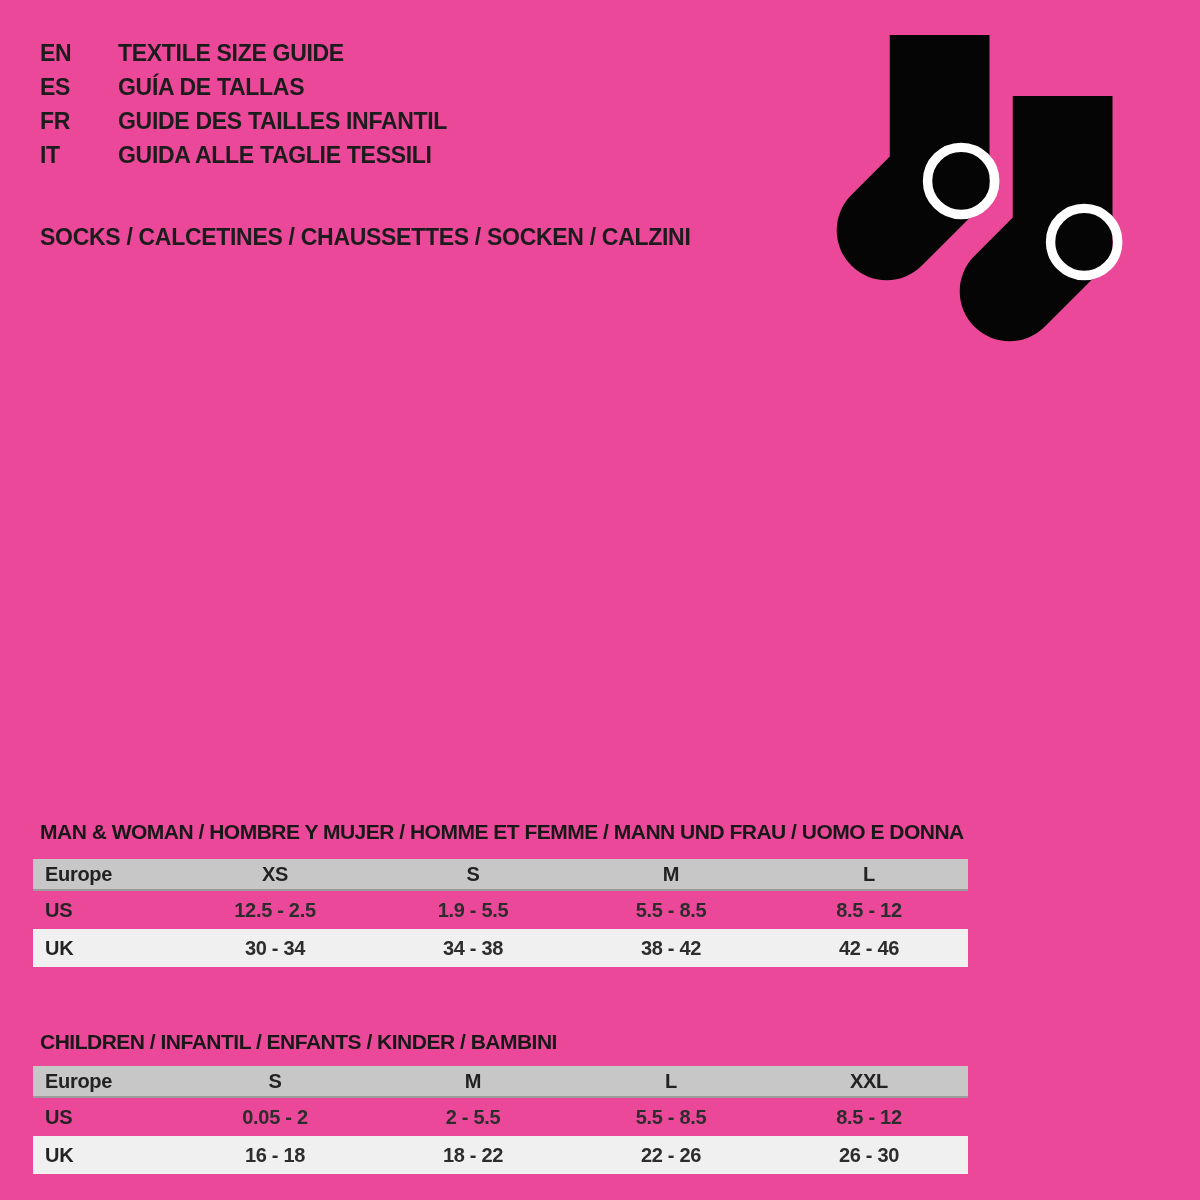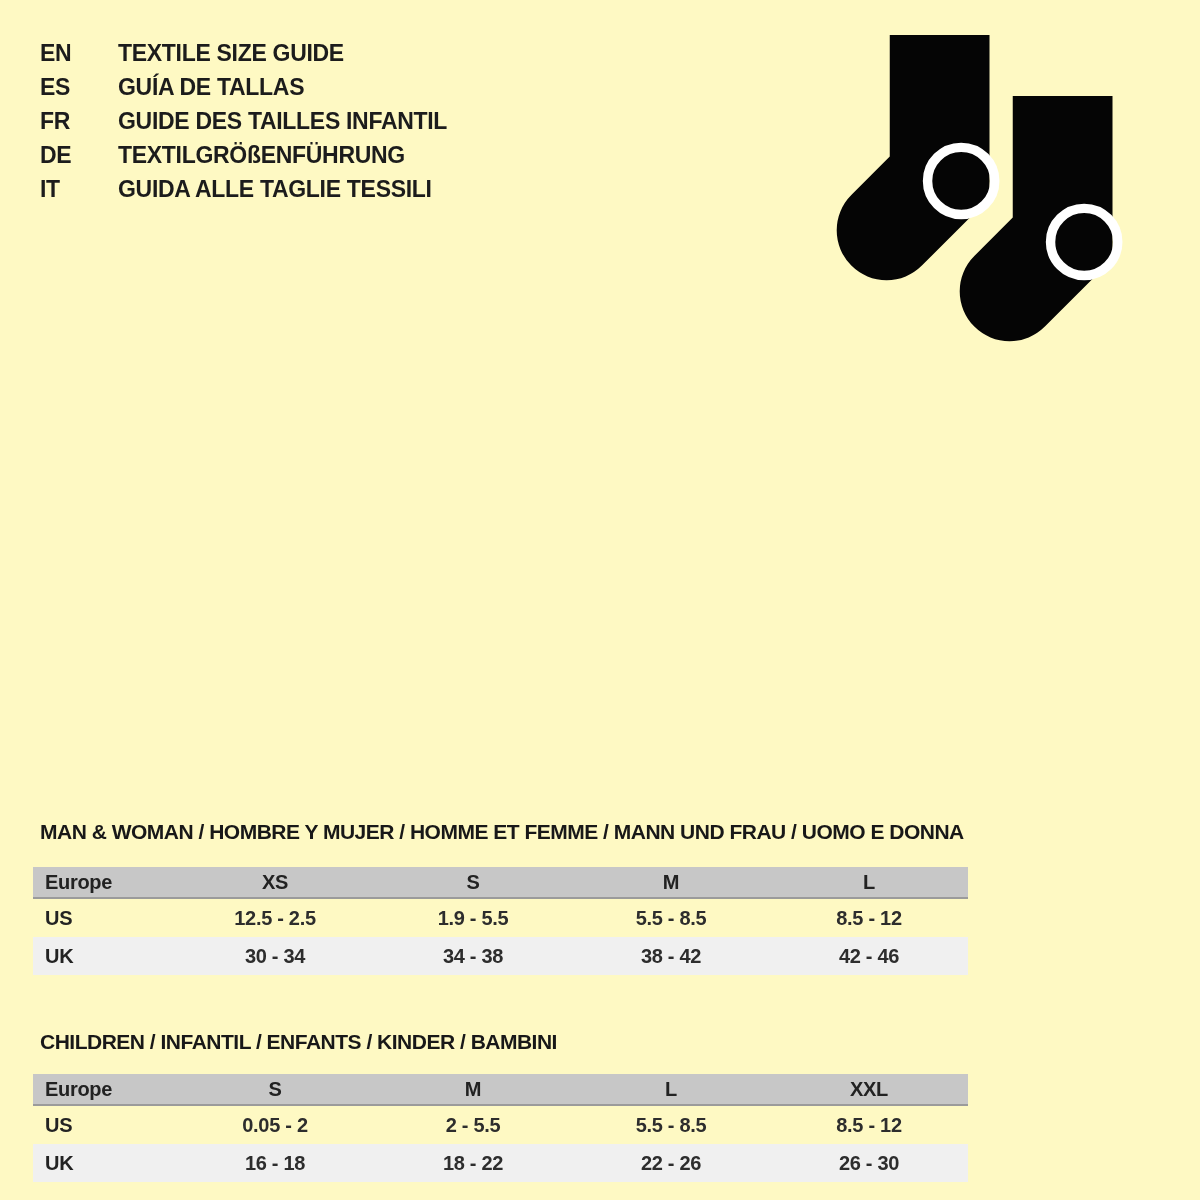--- a/index.html
+++ b/index.html
@@ -1,20 +1,20 @@
 <!DOCTYPE html>
 <html><head>
 <meta charset="utf-8">
 <style>
   html, body { margin: 0; padding: 0; background: #ffffff; }
   .canvas {
     position: relative;
     width: 1200px;
     height: 1200px;
-    background: #fef9c3;
+    background: #ec4899;
     font-family: "Liberation Sans", sans-serif;
     color: #1c1c1c;
     overflow: hidden;
   }
 
   
   .lang-block { position: absolute; left: 40px; top: 36px; }
   .lang-row { display: flex; height: 34px; align-items: center; }
   .lang-code {
     width: 78px; font-size: 23px; font-weight: bold; letter-spacing: -0.3px;
@@ -48,21 +48,20 @@
   .t-row {
     display: grid;
     grid-template-columns: 143px 1fr 1fr 1fr 1fr;
     align-items: center;
     height: 38px;
   }
   .t-row.head {
     height: 30px;
     background: #c7c7c7;
     border-bottom: 2px solid #9b9b9b;
-    margin-top: 8px;
   }
   .t-row.alt { background: #f0f0f0; }
   .t-cell {
     font-size: 20px; font-weight: bold; text-align: center;
     color: #2d2d2d; letter-spacing: -0.3px; white-space: nowrap;
   }
   .t-row.head .t-cell { color: #222222; }
   .t-cell.first { text-align: left; padding-left: 12px; color: #232323; }
 </style>
 </head>
@@ -77,29 +76,26 @@
     </div>
     <div class="lang-row">
       <span class="lang-code">ES</span>
       <span class="lang-label">GUÍA DE TALLAS</span>
     </div>
     <div class="lang-row">
       <span class="lang-code">FR</span>
       <span class="lang-label">GUIDE DES TAILLES INFANTIL</span>
     </div>
     <div class="lang-row">
-      <span class="lang-code">DE</span>
-      <span class="lang-label">TEXTILGRÖßENFÜHRUNG</span>
-    </div>
-    <div class="lang-row">
       <span class="lang-code">IT</span>
       <span class="lang-label">GUIDA ALLE TAGLIE TESSILI</span>
     </div>
   </div>
 
+  <div class="category-line">SOCKS / CALCETINES / CHAUSSETTES / SOCKEN / CALZINI</div>
 
   <div class="icon-wrap">
     <svg width="320" height="320" viewBox="0 0 320 320" xmlns="http://www.w3.org/2000/svg">
       <defs>
         <g id="sock">
           <path d="M55,0 H150 V155.2 L85.6,219.6 A47.5,47.5 0 0 1 18.4,152.4 L55,115.8 Z" fill="#050505"></path>
           <circle cx="123" cy="139" r="32" fill="none" stroke="#ffffff" stroke-width="9"></circle>
         </g>
       </defs>
       <use href="#sock" transform="translate(14,2) scale(1.05)"></use>

